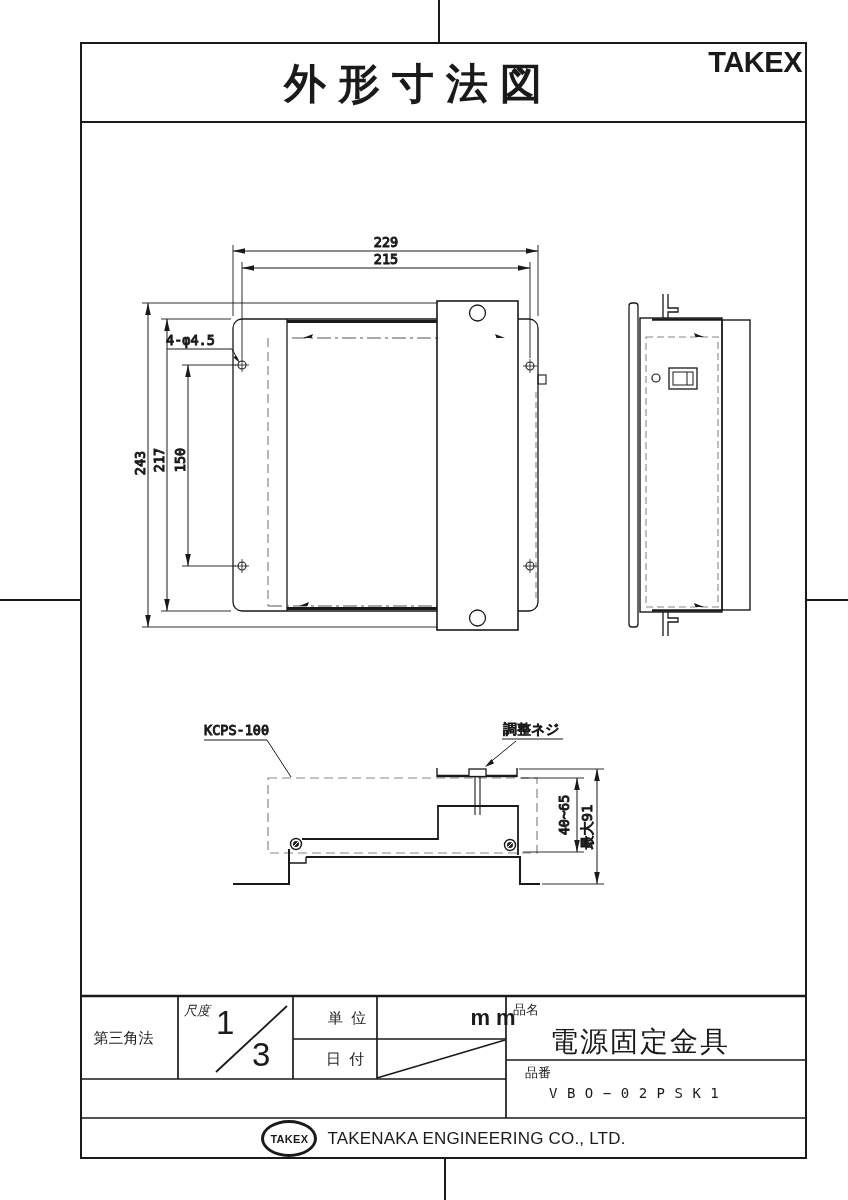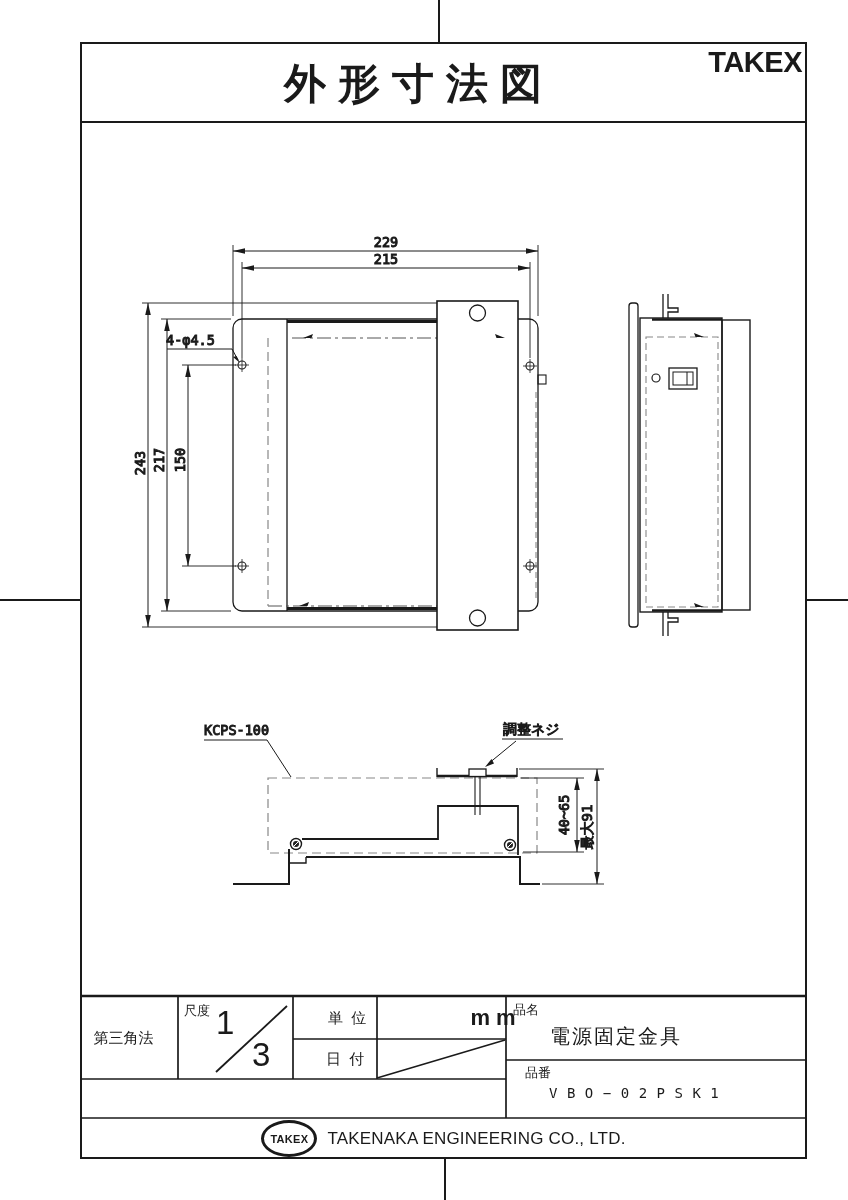--- a/index.html
+++ b/index.html
@@ -9,28 +9,28 @@
   
   .sheet-border{left:80px;top:42px;width:723px;height:1113px;border:2px solid #1a1a1a;}
   
   .sheet-title{left:80px;top:56px;width:666px;text-align:center;
                font-size:42px;font-weight:600;letter-spacing:12px;text-indent:12px;}
   .brand{top:46px;right:46px;font-size:29px;font-weight:900;letter-spacing:-0.5px;}
   
   .cell{display:flex;align-items:center;justify-content:center;}
   .c-proj{left:80px;top:997px;width:87px;height:82px;font-size:15px;}
   .lbl-sm{font-size:13px;}
-  .c-scale-lbl{left:184px;top:1002px;}
+  .c-scale-lbl{left:184px;top:1002px;font-style:italic;}
   .scale-num{left:216px;top:1004px;font-size:33px;}
   .scale-den{left:252px;top:1036px;font-size:33px;}
   .c-unit{left:293px;top:997px;width:108px;height:42px;font-size:15px;letter-spacing:0.55em;text-indent:0.55em;}
   .c-unitval{left:377px;top:997px;width:154px;height:42px;font-size:22px;font-weight:700;letter-spacing:6px;text-indent:6px;padding-left:39px;}
   .c-date{left:293px;top:1039px;width:104px;height:40px;font-size:15px;letter-spacing:0.55em;text-indent:0.55em;}
   .c-namelbl{left:513px;top:1001px;}
-  .c-name{left:550px;top:1023px;font-size:20px;letter-spacing:2px;font-family:Liberation Serif, serif;}
+  .c-name{left:550px;top:1023px;font-size:28px;letter-spacing:2px;font-family:Liberation Serif, serif;}
   .c-numlbl{left:513px;top:1064px;margin-left:12px;}
   .c-num{left:549px;top:1085px;font-size:14px;letter-spacing:9.5px;font-family:"DejaVu Sans Mono",monospace;}
   
   .footer{left:80px;top:1118px;width:727px;height:41px;display:flex;align-items:center;justify-content:center;gap:10px;}
   .oval{width:50px;height:31px;border:3.5px solid #1a1a1a;border-radius:50%;
         display:flex;align-items:center;justify-content:center;
         font-size:11px;font-weight:900;letter-spacing:0.3px;}
   .company{font-size:17px;font-weight:400;letter-spacing:0.2px;}
   svg{position:absolute;left:0;top:0;pointer-events:none;}
   svg text{fill:#1a1a1a;font-family:"DejaVu Sans Mono",monospace;font-size:13.5px;}

